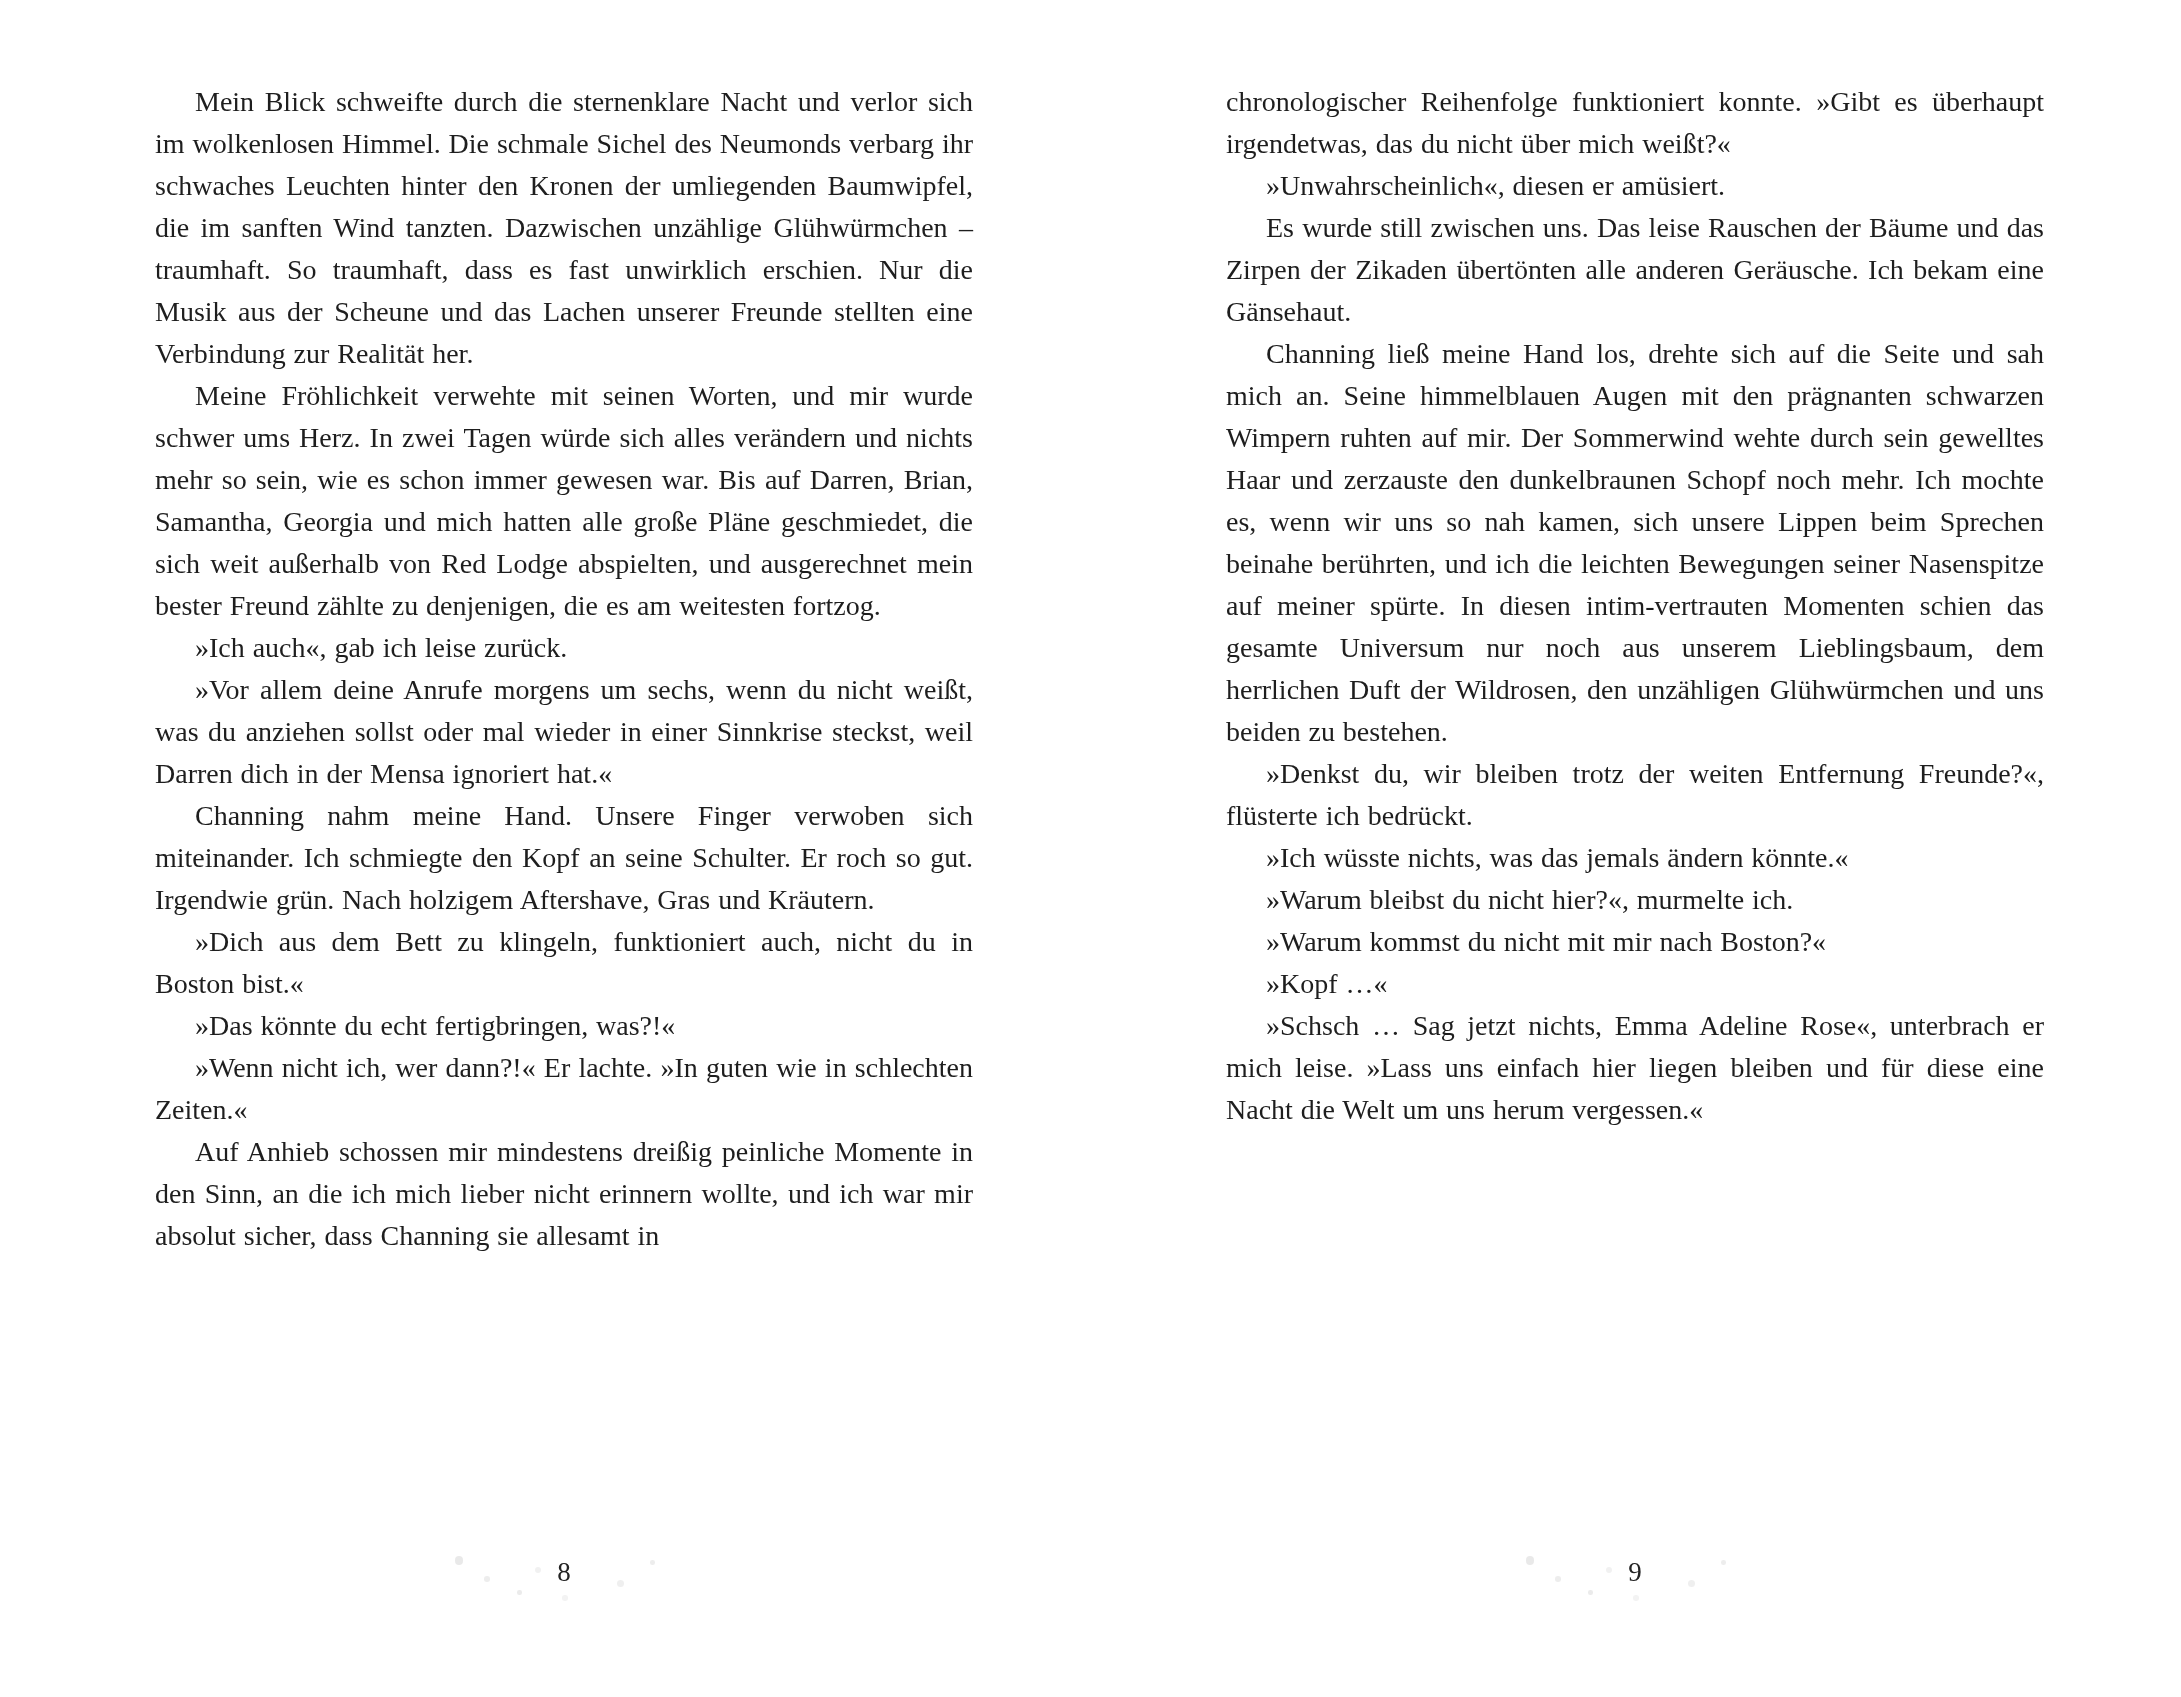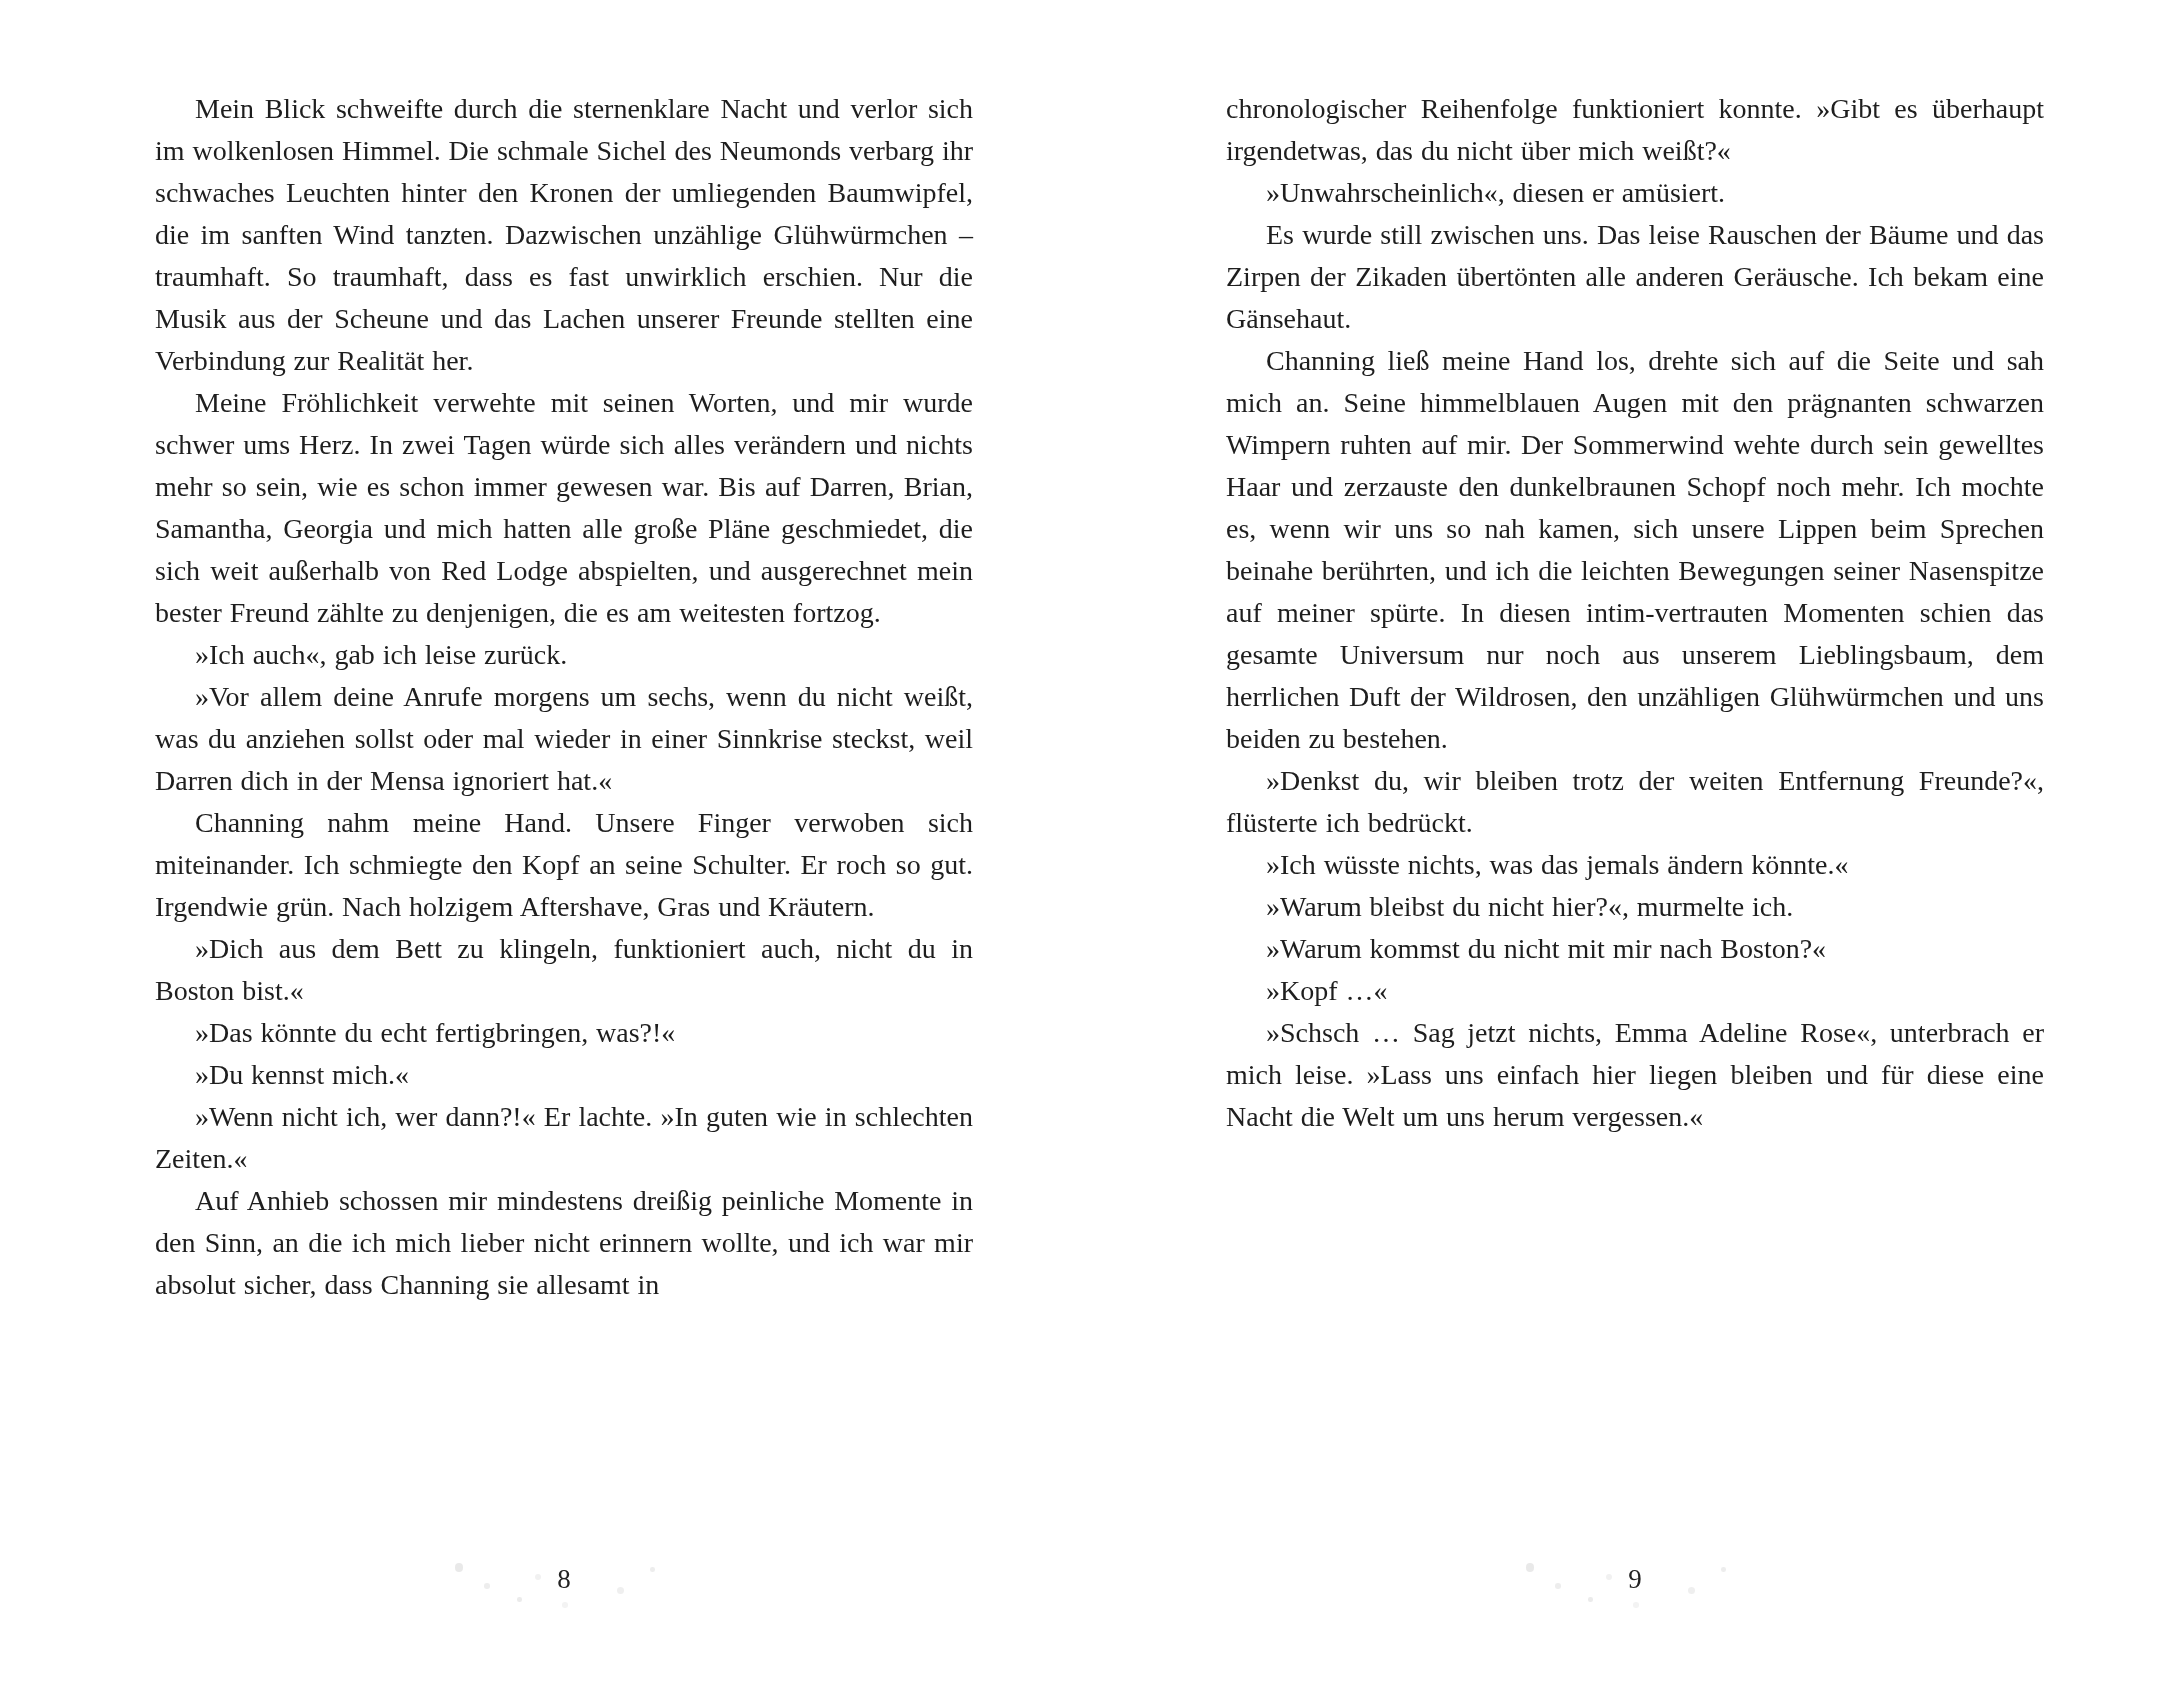--- a/index.html
+++ b/index.html
@@ -10,21 +10,21 @@
   body {
     position: relative;
     width: 2182px;
     height: 1697px;
     overflow: hidden;
     font-family: "Liberation Serif", "DejaVu Serif", serif;
     color: #1e1e1e;
   }
   .page {
     position: absolute;
-    top: 88px;
+    top: 81px;
     width: 818px;
     height: 1546px;
   }
   #page-left  { left: 155px; }
   #page-right { left: 1226px; }
 
   .text-block {
     width: 100%;
   }
   .para {
@@ -77,21 +77,20 @@
 
   <div class="page" id="page-left">
     <div class="text-block" id="left-paragraphs">
         <p class="para" lang="de">Mein Blick schweifte durch die sternenklare Nacht und verlor sich im wolkenlosen Himmel. Die schmale Sichel des Neumonds verbarg ihr schwaches Leuchten hinter den Kronen der umliegenden Baumwipfel, die im sanften Wind tanzten. Dazwischen unzählige Glühwürmchen – traumhaft. So traumhaft, dass es fast unwirklich erschien. Nur die Musik aus der Scheune und das Lachen unserer Freunde stellten eine Verbindung zur Realität her.</p>
         <p class="para" lang="de">Meine Fröhlichkeit verwehte mit seinen Worten, und mir wurde schwer ums Herz. In zwei Tagen würde sich alles verändern und nichts mehr so sein, wie es schon immer gewesen war. Bis auf Darren, Brian, Samantha, Georgia und mich hatten alle große Pläne geschmiedet, die sich weit außerhalb von Red Lodge abspielten, und ausgerechnet mein bester Freund zählte zu denjenigen, die es am weitesten fortzog.</p>
         <p class="para" lang="de">»Ich auch«, gab ich leise zurück.</p>
         <p class="para" lang="de">»Vor allem deine Anrufe morgens um sechs, wenn du nicht weißt, was du anziehen sollst oder mal wieder in einer Sinnkrise steckst, weil Darren dich in der Mensa ignoriert hat.«</p>
         <p class="para" lang="de">Channing nahm meine Hand. Unsere Finger verwoben sich miteinander. Ich schmiegte den Kopf an seine Schulter. Er roch so gut. Irgendwie grün. Nach holzigem Aftershave, Gras und Kräutern.</p>
         <p class="para" lang="de">»Dich aus dem Bett zu klingeln, funktioniert auch, nicht du in Boston bist.«</p>
         <p class="para" lang="de">»Das könnte du echt fertigbringen, was?!«</p>
-        <p class="para" lang="de">»Du kennst mich.«</p>
         <p class="para" lang="de">»Wenn nicht ich, wer dann?!« Er lachte. »In guten wie in schlechten Zeiten.«</p>
         <p class="para" lang="de">Auf Anhieb schossen mir mindestens dreißig peinliche Momente in den Sinn, an die ich mich lieber nicht erinnern wollte, und ich war mir absolut sicher, dass Channing sie allesamt in</p>
       </div>
     <div class="footer">
       <span class="sparkle s1"></span>
       <span class="sparkle s2"></span>
       <span class="sparkle s3"></span>
       <span class="sparkle s4"></span>
       <span class="sparkle s5"></span>
       <span class="sparkle s6"></span>

